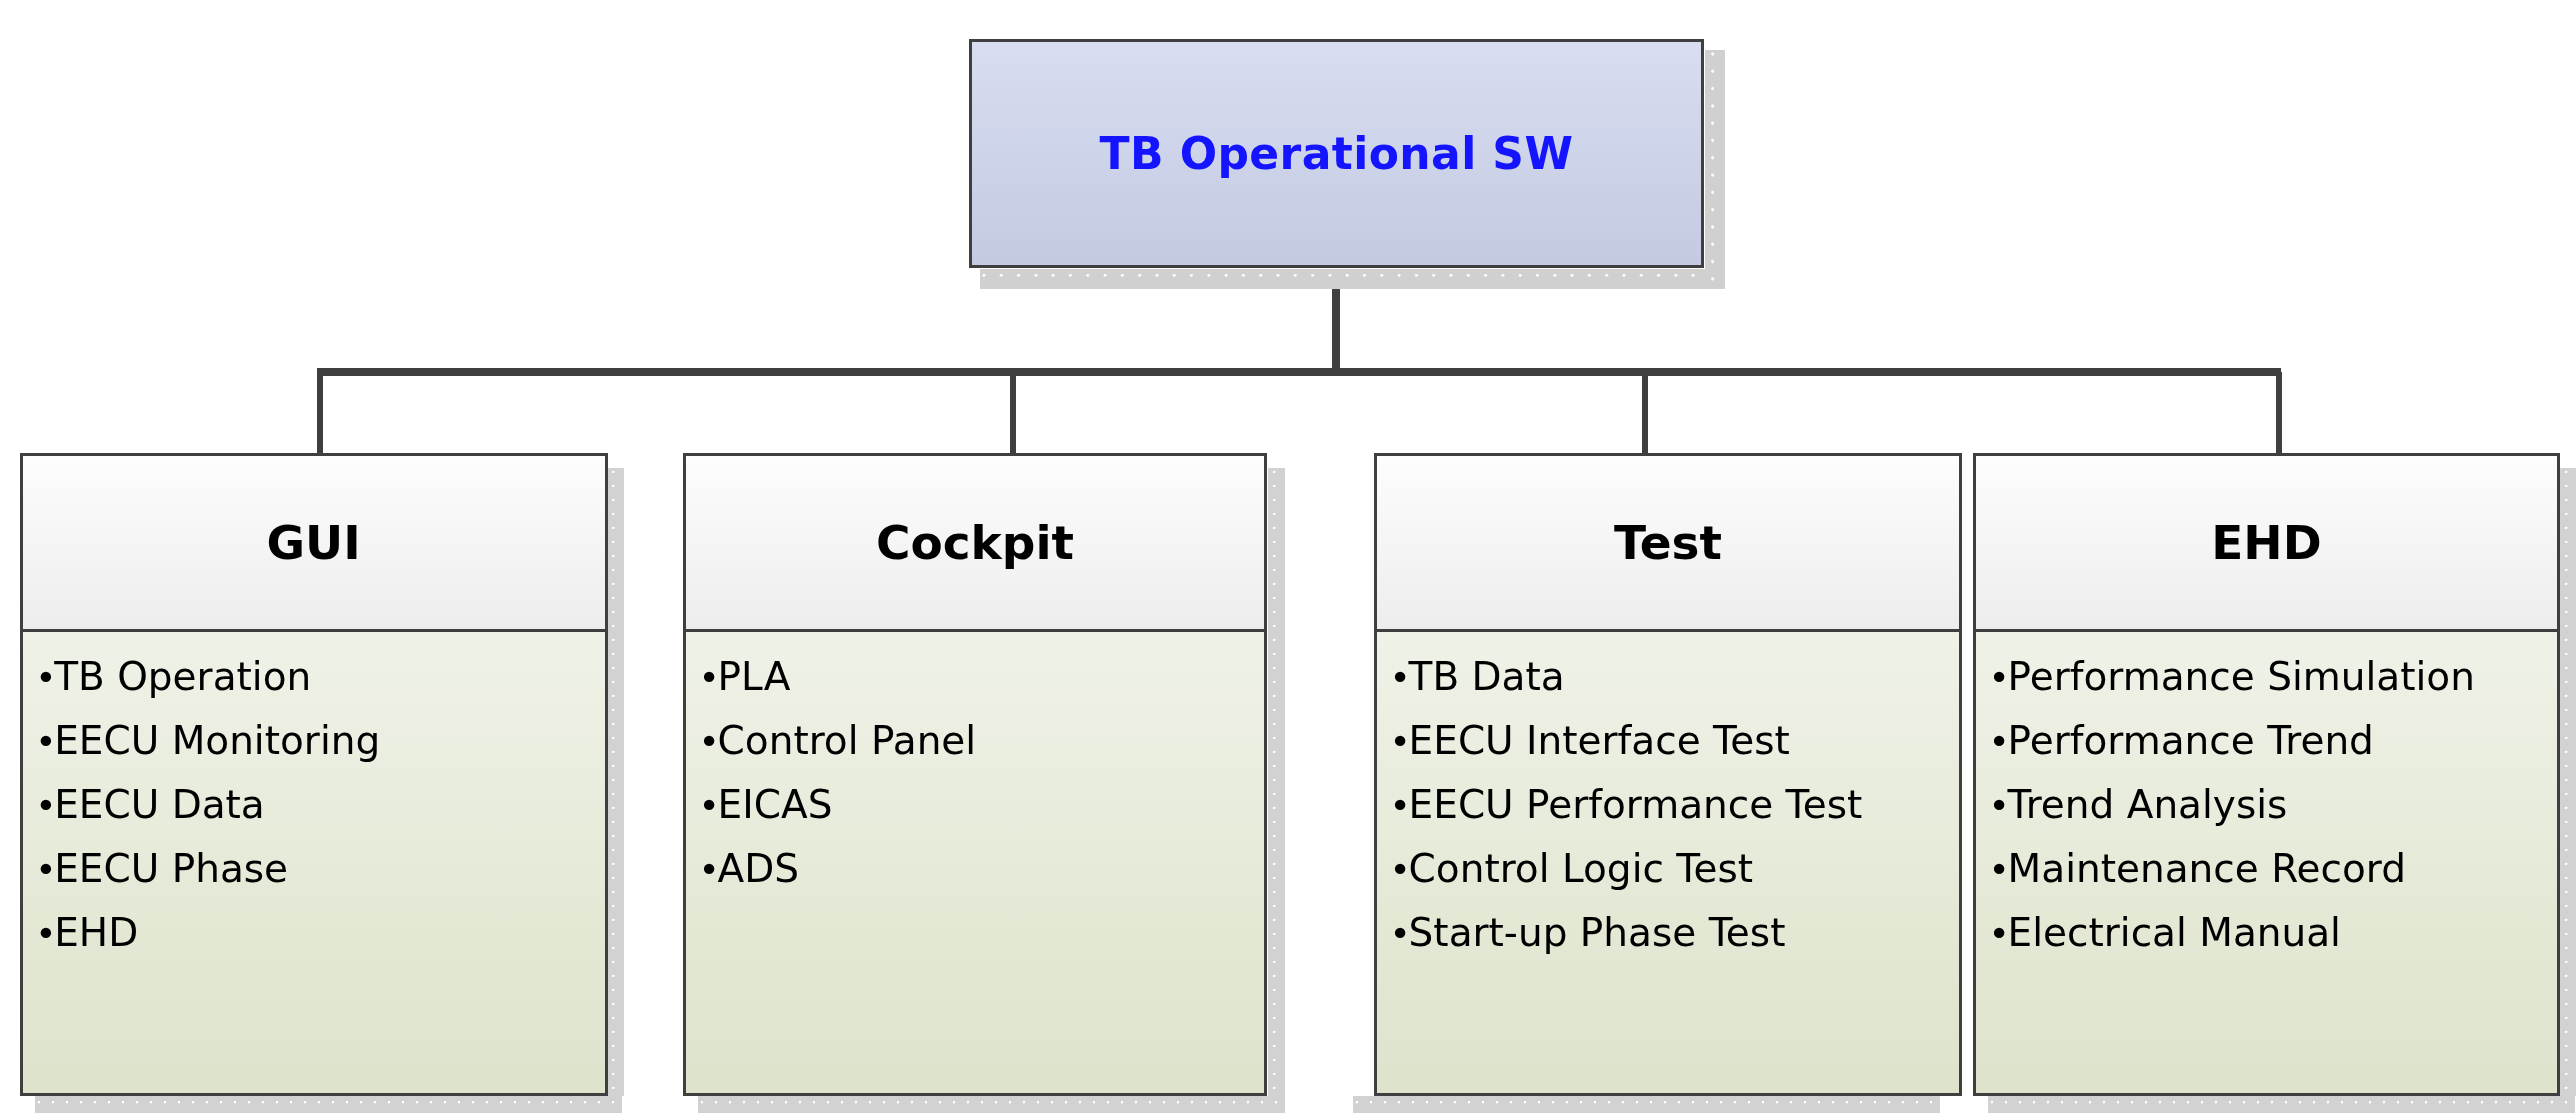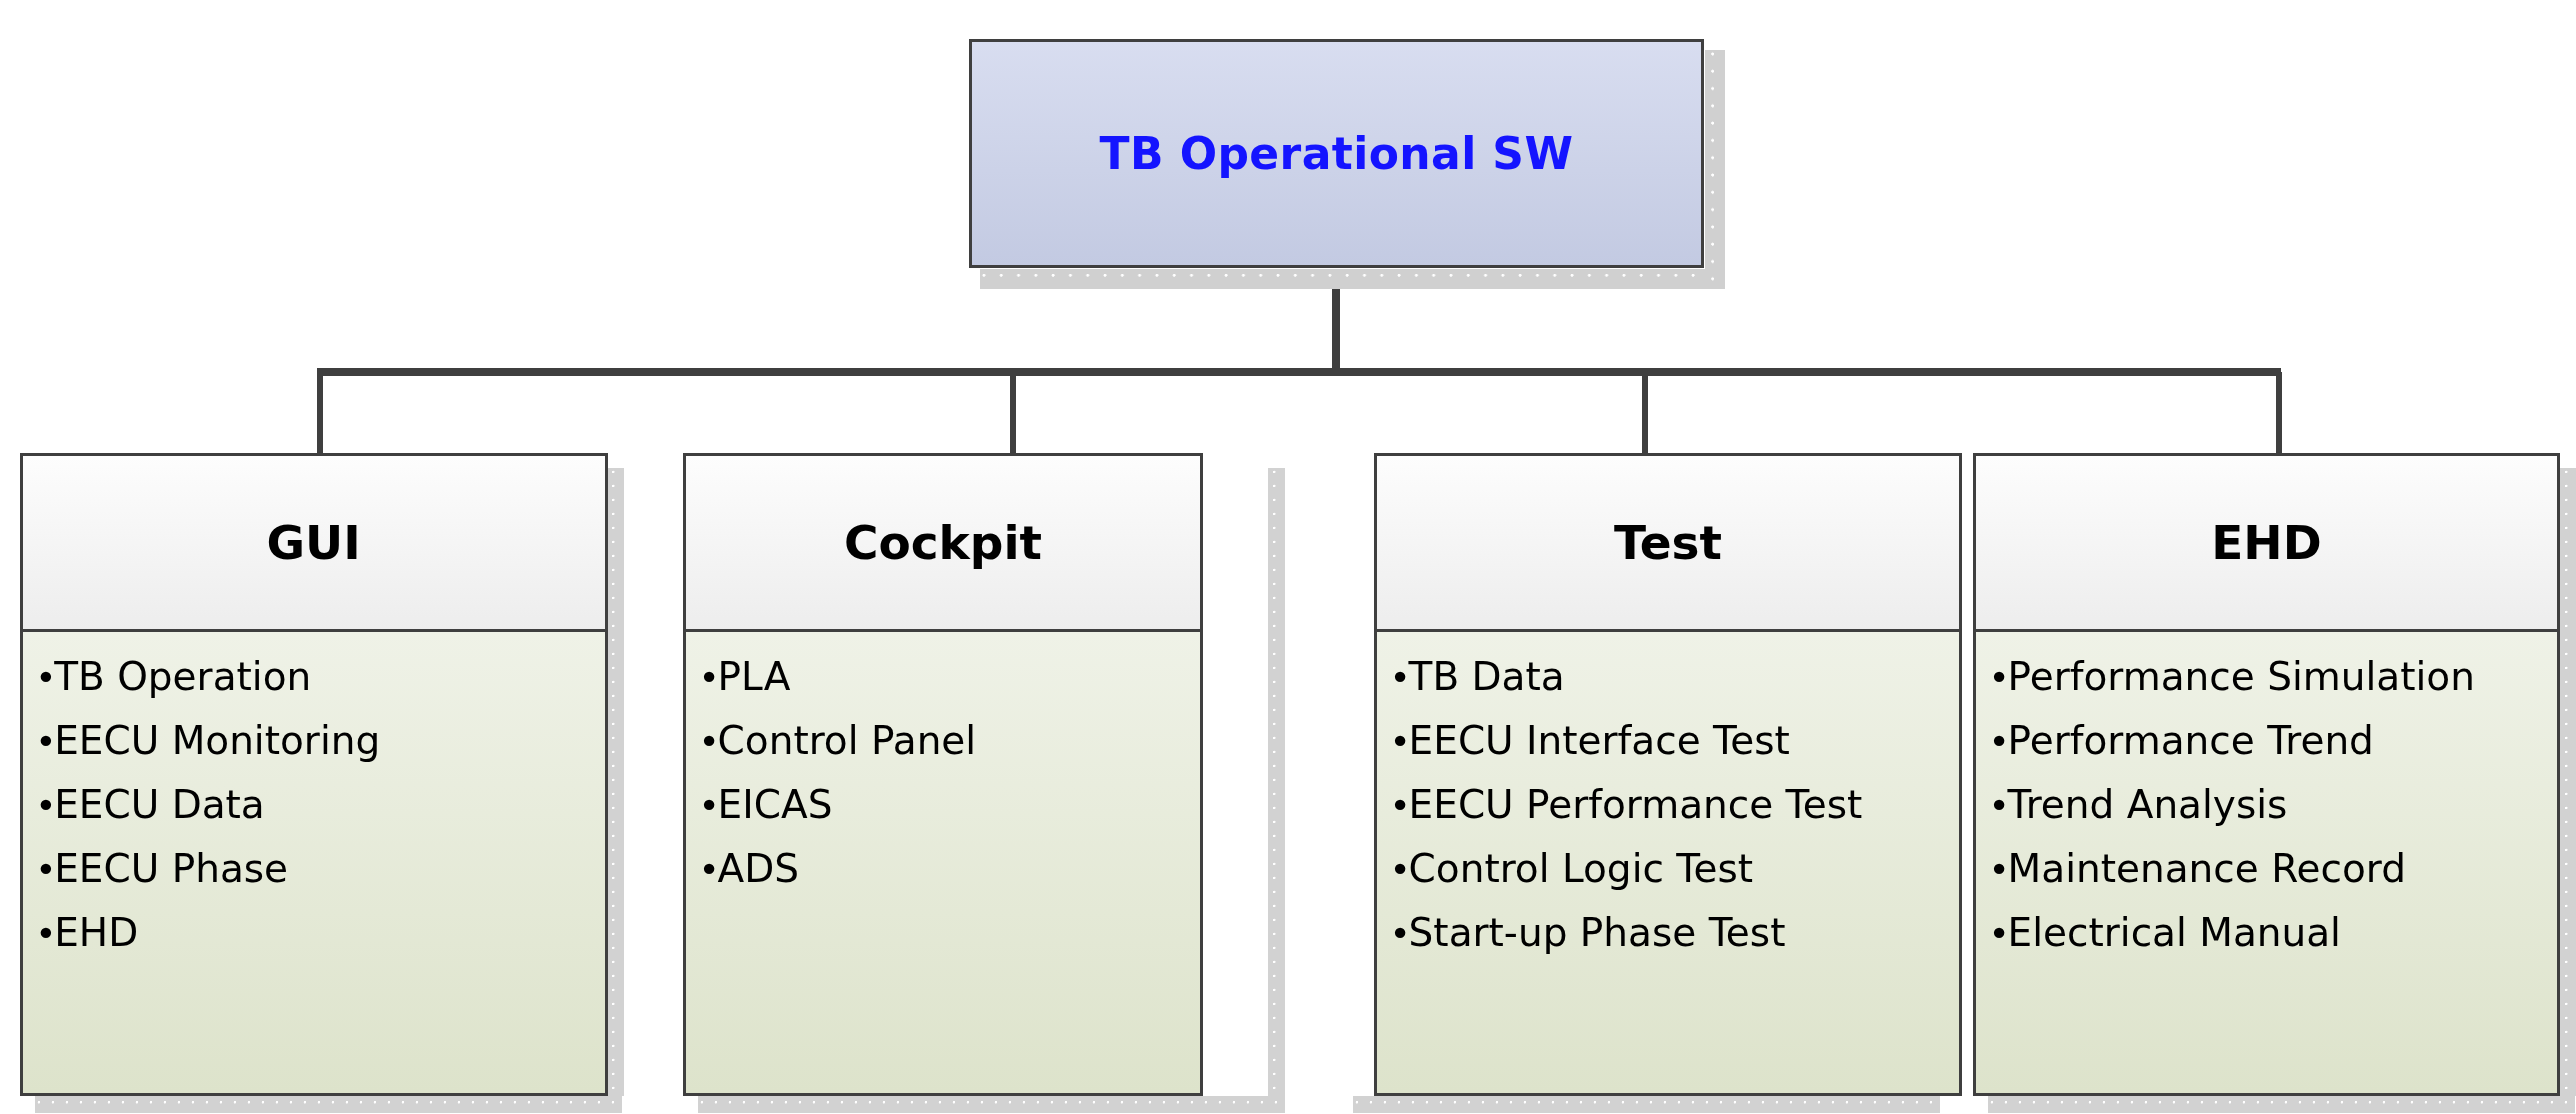--- a/index.html
+++ b/index.html
@@ -200,21 +200,21 @@
             <span class="bullet-text">EECU Phase</span>
           </li>
         <li>
             <span class="bullet-dot">•</span>
             <span class="bullet-text">EHD</span>
           </li>
       </ul>
     </div>
   </div>
 
-  <div class="child-node" style="left:683px; width:520px;">
+  <div class="child-node" style="left:683px; width:584px;">
     <div class="child-header">
       <span class="child-title">Cockpit</span>
     </div>
     <div class="child-body">
       <ul class="bullet-list">
         <li>
             <span class="bullet-dot">•</span>
             <span class="bullet-text">PLA</span>
           </li>
         <li>

